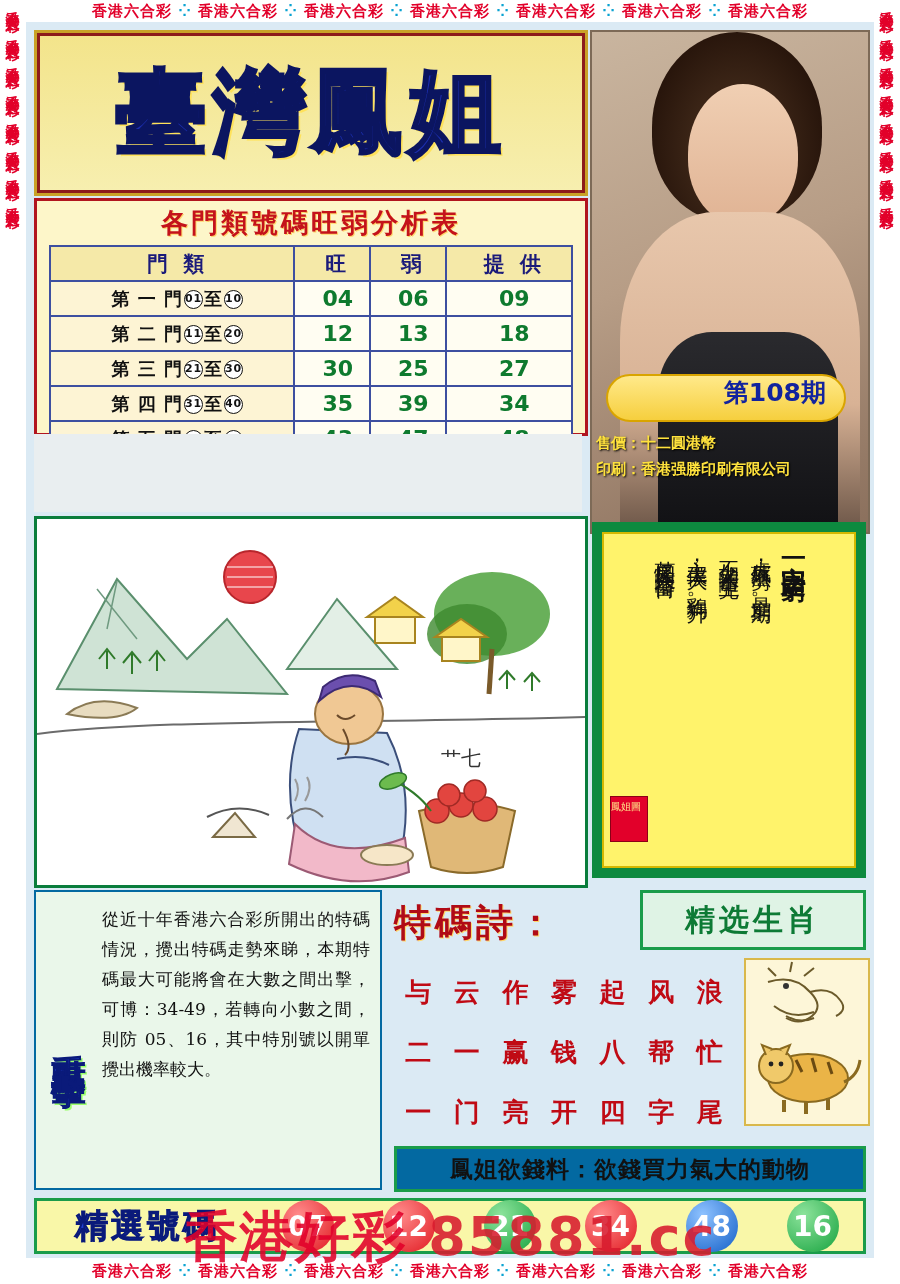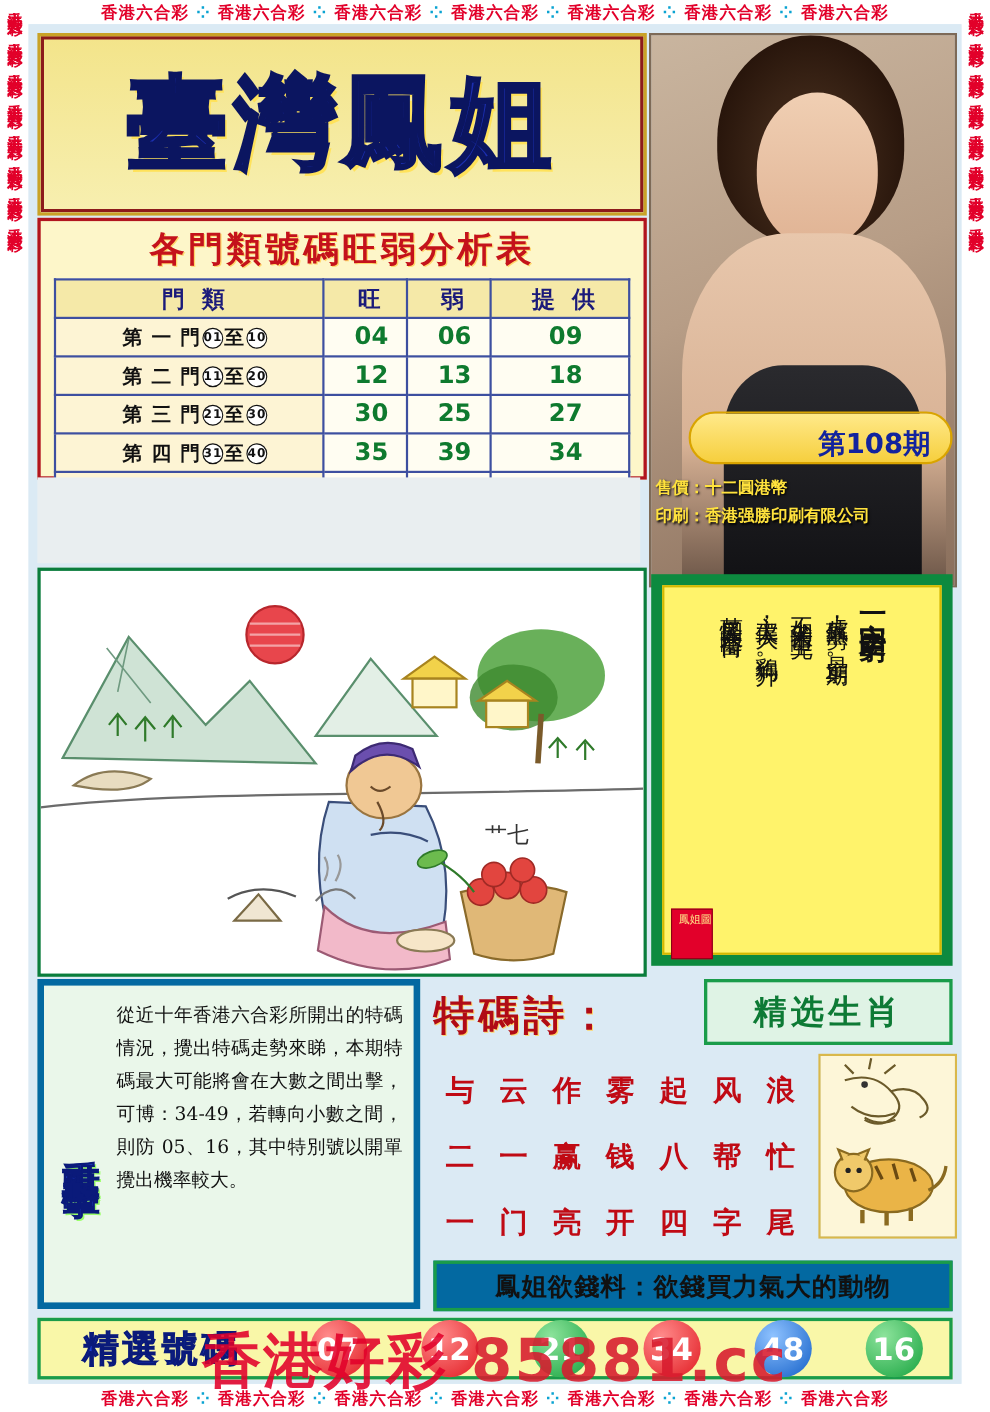--- a/index.html
+++ b/index.html
@@ -61,21 +61,21 @@
     -webkit-text-stroke:3px #0b1560;
     letter-spacing:6px;
     text-shadow:3px 3px 0 #ffe25a;
   }
   
   .table-box{
     position:absolute;left:8px;top:176px;width:548px;height:232px;
     background:#fdf6c9;border:3px solid #b1151f;
   }
   .table-title{
-    text-align:center;font-size:32px;font-weight:bold;color:#c4121b;
+    text-align:center;font-size:27px;font-weight:bold;color:#c4121b;
     letter-spacing:3px;margin-top:4px;
     text-shadow:1px 1px 0 #ffd76b;
   }
   table.analysis{
     width:524px;margin:4px auto 0;border-collapse:collapse;
     background:#fffdf0;
   }
   table.analysis th,table.analysis td{
     border:2px solid #3d4fa0;
     height:31px;text-align:center;
@@ -109,24 +109,24 @@
     position:absolute;left:28px;top:180px;width:240px;height:320px;
     background:linear-gradient(#e8c7ac,#d8b295 60%,#6b5547 100%);
     border-radius:40% 40% 0 0;
   }
   .photo .dress{
     position:absolute;left:66px;top:300px;width:180px;height:200px;
     background:linear-gradient(#2a2a2e,#111114);
     border-radius:30% 30% 0 0;
   }
   .issue-badge{
-    position:absolute;left:600px;top:352px;width:240px;height:48px;
+    position:absolute;left:580px;top:352px;width:240px;height:48px;
     background:linear-gradient(#ffe98a,#f6cf3e);
     border-radius:24px;border:2px solid #d9a400;
-    display:flex;align-items:flex-end;justify-content:flex-end;
+    display:flex;align-items:flex-start;justify-content:flex-end;
     padding-right:18px;box-sizing:border-box;
   }
   .issue-badge span{font-size:25px;font-weight:bold;color:#12239e;}
   .credits{
     position:absolute;left:564px;top:408px;width:276px;height:100px;
     color:#ffe23d;font-size:15px;line-height:26px;padding-left:6px;
     box-sizing:border-box;font-weight:bold;
     text-shadow:1px 1px 2px #000;
   }
   
@@ -146,29 +146,29 @@
     display:flex;flex-direction:row-reverse;justify-content:center;gap:2px;
   }
   .poem-col{
     writing-mode:vertical-rl;text-orientation:upright;
     font-family:"DejaVu Serif","Liberation Serif",serif;
     font-size:21px;line-height:30px;color:#111;letter-spacing:3px;
     height:100%;
   }
   .poem-col.big{font-size:25px;font-weight:bold;}
   .stamp{
-    position:absolute;left:18px;bottom:6px;width:38px;height:46px;
+    position:absolute;left:18px;bottom:36px;width:38px;height:46px;
     background:#e2002a;border:1px solid #8c0016;
-    color:#ffe98a;font-size:10px;line-height:12px;text-align:right;
+    color:#ffe98a;font-size:10px;line-height:12px;text-align:left;
     padding-top:4px;box-sizing:border-box;
   }
   
   .tipbox{
     position:absolute;left:8px;top:868px;width:348px;height:300px;
-    background:#eaf7ea;border:6px solid #0369a1;
+    background:#eaf7ea;border:2px solid #0369a1;
     box-sizing:border-box;display:flex;
   }
   .tipbox .vlabel{
     width:66px;display:flex;align-items:center;justify-content:center;
   }
   .vlabel span{
     writing-mode:vertical-rl;text-orientation:upright;
     font-size:34px;font-weight:bold;color:#1f3fd0;
     -webkit-text-stroke:1px #0a1a7a;
     text-shadow:2px 2px 0 #9bff6a;letter-spacing:6px;

